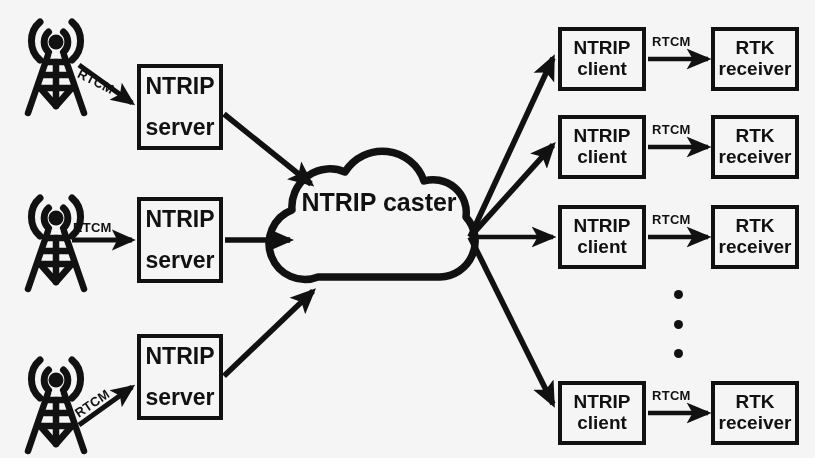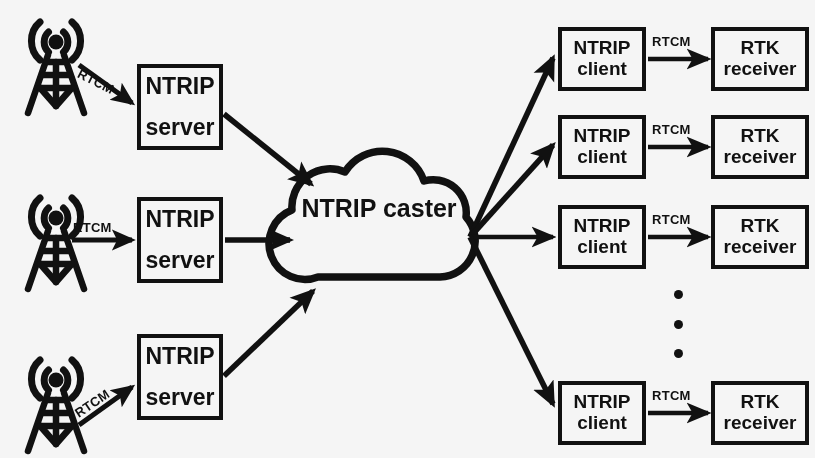--- a/index.html
+++ b/index.html
@@ -46,21 +46,21 @@
     height: 86px;
     font-size: 23px;
   }
   .srv-box .ln + .ln { margin-top: 16px; }
   .client-box {
     width: 88px;
     height: 64px;
     font-size: 19px;
   }
   .recv-box {
-    width: 98px;
+    width: 88px;
     height: 64px;
     font-size: 19px;
     align-items: center;
   }
   .cloud-label {
     position: absolute;
     width: 190px;
     text-align: center;
     font-weight: bold;
     font-size: 25px;
@@ -181,21 +181,21 @@
     <line x1="470" y1="237" x2="553" y2="145" stroke="#111111" stroke-width="5.6" marker-end="url(#arrowFat)"></line>
     <line x1="470" y1="237" x2="553" y2="237" stroke="#111111" stroke-width="4.6" marker-end="url(#arrowThin)"></line>
     <line x1="470" y1="237" x2="553" y2="404" stroke="#111111" stroke-width="5.6" marker-end="url(#arrowFat)"></line>
 
     <line x1="648" y1="59" x2="708" y2="59" stroke="#111111" stroke-width="4.6" marker-end="url(#arrowThin)"></line>
     <line x1="648" y1="147" x2="708" y2="147" stroke="#111111" stroke-width="4.6" marker-end="url(#arrowThin)"></line>
     <line x1="648" y1="237" x2="708" y2="237" stroke="#111111" stroke-width="4.6" marker-end="url(#arrowThin)"></line>
     <line x1="648" y1="413" x2="708" y2="413" stroke="#111111" stroke-width="4.6" marker-end="url(#arrowThin)"></line>
   </svg>
 
-  <div class="cloud-label" style="left:284px; top:194px;">
+  <div class="cloud-label" style="left:284px; top:188px;">
     <span class="ln">NTRIP</span>
     <span class="ln">caster</span>
   </div>
 
   <div class="node-box srv-box" style="left:137px; top:64px;">
     <span class="ln">NTRIP</span>
     <span class="ln">server</span>
   </div>
   <div class="node-box srv-box" style="left:137px; top:197px;">
     <span class="ln">NTRIP</span>

